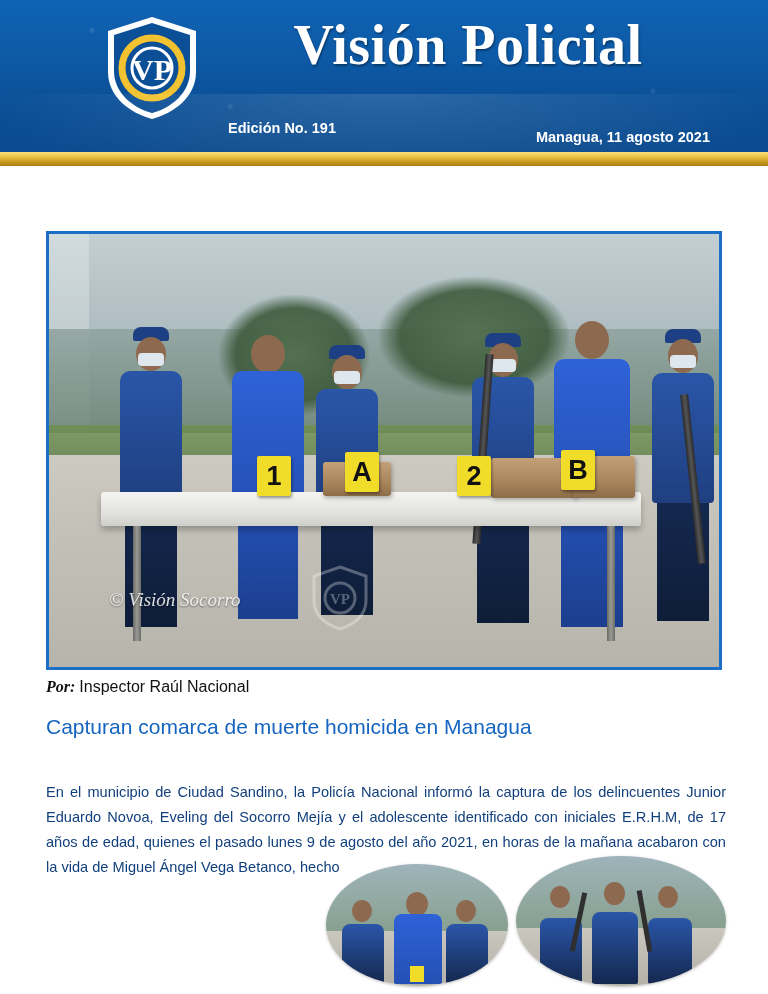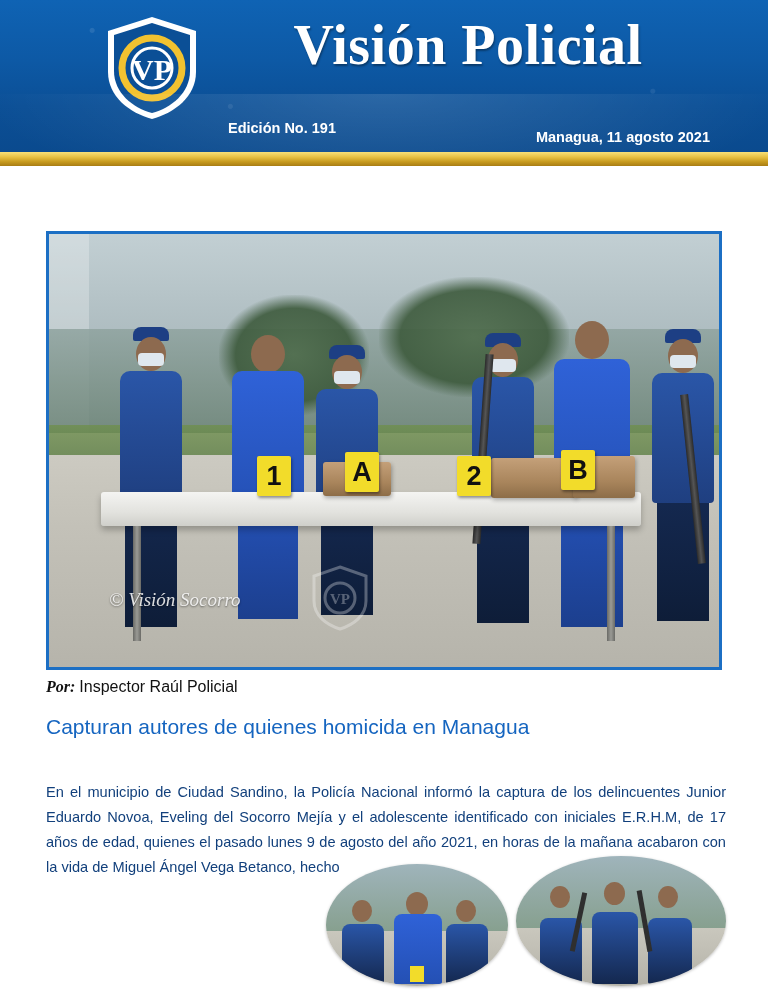--- a/index.html
+++ b/index.html
@@ -386,24 +386,24 @@
   <div class="watermark-shield">
     <svg width="58" height="66" viewBox="0 0 58 66">
       <path d="M29 2 L55 11 V36 C55 51 42 60 29 64 C16 60 3 51 3 36 V11 Z" fill="none" stroke="#ffffff" stroke-width="3"></path>
       <circle cx="29" cy="33" r="15" fill="none" stroke="#ffffff" stroke-width="3"></circle>
       <text x="29" y="39" font-family="Liberation Serif, serif" font-size="15" font-weight="bold" fill="#ffffff" text-anchor="middle">VP</text>
     </svg>
   </div>
 </div>
 
 <div class="byline">
-  <span class="lbl">Por:</span><span class="nm">Inspector Raúl Policial</span>
-</div>
-
-<div class="headline">Capturan autores de quienes homicida en Managua</div>
+  <span class="lbl">Por:</span><span class="nm">Inspector Raúl Nacional</span>
+</div>
+
+<div class="headline">Capturan comarca de muerte homicida en Managua</div>
 
 <div class="article">
   <div class="p1">En el municipio de Ciudad Sandino, la Policía Nacional informó la captura de los delincuentes Junior Eduardo Novoa, Eveling del Socorro Mejía y el adolescente identificado con iniciales E.R.H.M, de 17 años de edad, quienes el pasado lunes 9 de agosto del año 2021, en horas de la mañana acabaron con la vida de Miguel Ángel Vega Betanco, hecho</div>
 </div>
 
 <div class="oval o1">
   <div class="sky"></div>
   <div class="flr"></div>
   <div class="h" style="left:26px; top:36px; width:20px; height:22px;"></div>
   <div class="p" style="left:16px; width:42px; height:60px; background:linear-gradient(180deg,#2a56a8,#14284f);"></div>

